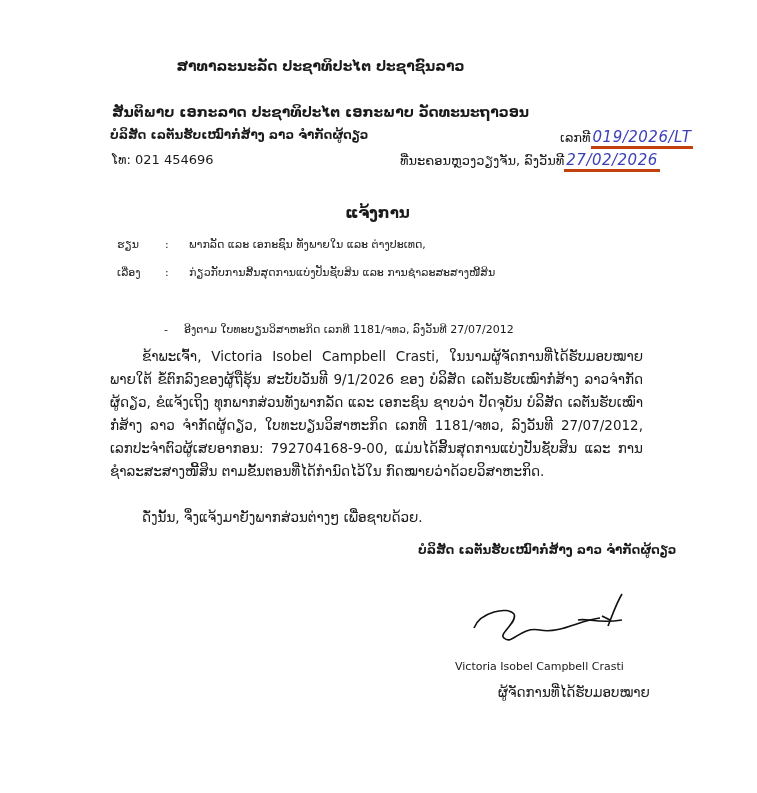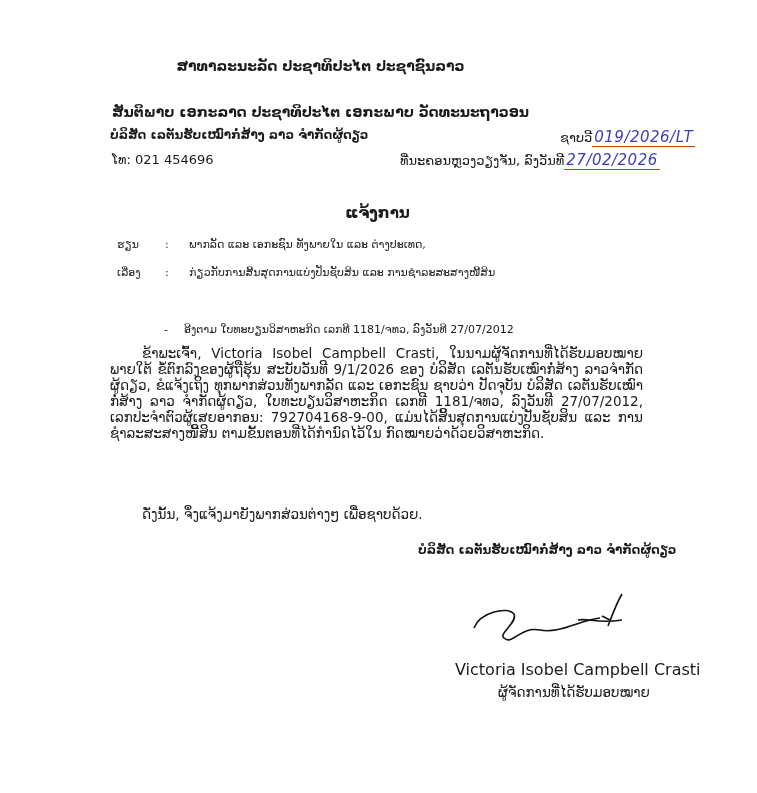--- a/index.html
+++ b/index.html
@@ -4,40 +4,40 @@
 <style>
   html, body { margin: 0; padding: 0; }
   body {
     width: 757px; height: 793px; background: #ffffff; position: relative; overflow: hidden;
     font-family: "DejaVu Sans", "Liberation Sans", sans-serif; color: #1a1a1a;
   }
   .abs { position: absolute; white-space: nowrap; }
   .hdr { left: 0; width: 641px; text-align: center; font-size: 14px; font-weight: bold; }
   .company { font-size: 12px; font-weight: bold; }
   .small { font-size: 13px; }
-  .hand { color: #3b3fb8; font-family: "DejaVu Sans", sans-serif; font-style: italic; font-size: 15px; border-bottom: 1px solid #c2410c; padding: 0 2px; letter-spacing: 0.5px; }
+  .hand { color: #3b3fb8; font-family: "DejaVu Sans", sans-serif; font-style: italic; font-size: 15px; border-bottom: 3px solid #c2410c; padding: 0 2px; letter-spacing: 0.5px; }
   .title { left: 0; width: 755px; text-align: center; font-size: 15px; font-weight: bold; top: 204px; }
   .meta-row { font-size: 11px; }
   .meta-row .lbl { display: inline-block; width: 48px; }
   .meta-row .colon { display: inline-block; width: 24px; }
-  .para { left: 110px; width: 533px; font-size: 13.5px; line-height: 16px; text-align: justify; white-space: normal; }
+  .para { left: 110px; width: 533px; font-size: 13.5px; line-height: 23px; text-align: justify; white-space: normal; }
   .para .indent { display: inline-block; width: 32px; }
   .sig-line { stroke: #111; fill: none; stroke-width: 1.6; }
 </style>
 </head>
 <body>
 
 <div class="abs hdr" style="top:58px;">ສາທາລະນະລັດ ປະຊາທິປະໄຕ ປະຊາຊົນລາວ</div>
 <div class="abs hdr" style="top:86px;margin-top:18px;">ສັນຕິພາບ ເອກະລາດ ປະຊາທິປະໄຕ ເອກະພາບ ວັດທະນະຖາວອນ</div>
 
 <div class="abs company" style="left:110px; top:128px;">ບໍລິສັດ ເລຕັນຮັບເໝົາກໍ່ສ້າງ ລາວ ຈຳກັດຜູ້ດຽວ</div>
 <div class="abs small" style="left:112px; top:152px;">ໂທ: 021 454696</div>
 
 <div class="abs small" style="left:560px; top:128px;">
-  <span>ຊາບວີ</span><span class="hand">019/2026/LT</span>
+  <span>ເລກທີ</span><span class="hand">019/2026/LT</span>
 </div>
 <div class="abs small" style="left:400px; top:151px;">
   <span>ທີ່ນະຄອນຫຼວງວຽງຈັນ, ລົງວັນທີ</span><span class="hand">27/02/2026</span>
 </div>
 
 <div class="abs title">ແຈ້ງການ</div>
 
 <div class="abs meta-row" style="left:117px; top:238px;">
   <span class="lbl">ຮຽນ</span><span class="colon">:</span><span>ພາກລັດ ແລະ ເອກະຊົນ ທັງພາຍໃນ ແລະ ຕ່າງປະເທດ,</span>
 </div>
@@ -59,14 +59,14 @@
 
 <div class="abs company" style="left:418px; top:543px;">ບໍລິສັດ ເລຕັນຮັບເໝົາກໍ່ສ້າງ ລາວ ຈຳກັດຜູ້ດຽວ</div>
 
 <svg class="abs" style="left:470px; top:590px;" width="170" height="60" viewBox="0 0 170 60">
   <path class="sig-line" d="M4,38 C10,22 38,16 44,24 C48,32 28,44 34,48 C42,56 50,36 70,40 C90,44 110,30 130,28"></path>
   <path class="sig-line" d="M108,30 C118,28 128,34 152,30"></path>
   <path class="sig-line" d="M152,4 C146,14 142,26 138,36"></path>
   <path class="sig-line" d="M132,26 L140,30"></path>
 </svg>
 
-<div class="abs" style="left:455px; top:660px; font-size:16px;">Victoria Isobel Campbell Crasti</div>
+<div class="abs" style="left:455px; top:660px; font-size:11px;">Victoria Isobel Campbell Crasti</div>
 <div class="abs" style="left:498px; top:684px; font-size:13.5px;">ຜູ້ຈັດການທີ່ໄດ້ຮັບມອບໝາຍ</div>
 
 </body></html>

